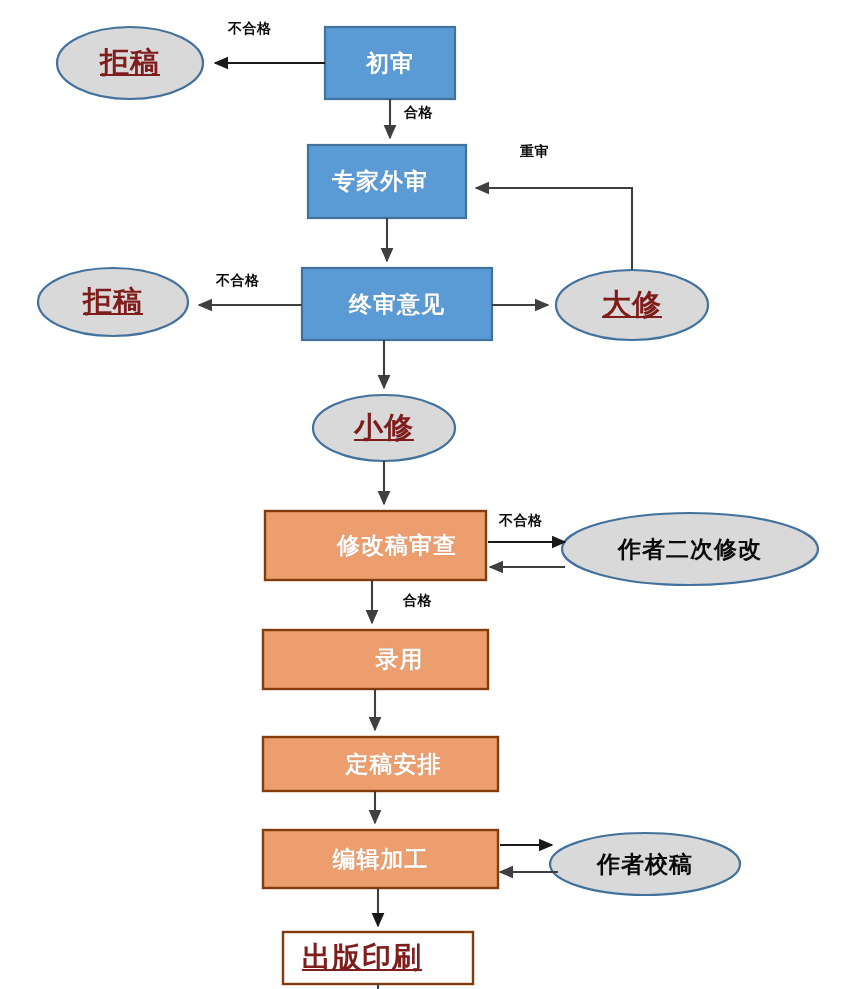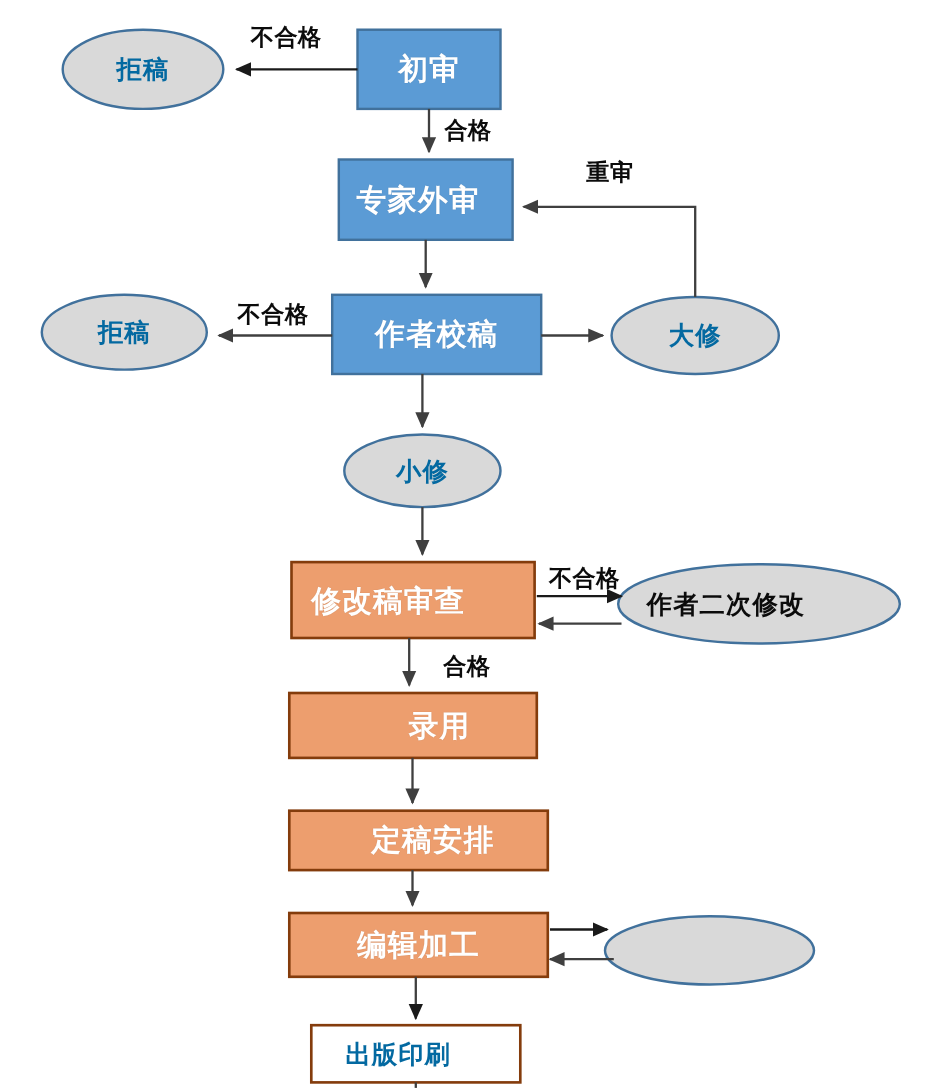--- a/index.html
+++ b/index.html
@@ -30,38 +30,39 @@
     align-items: center;
     justify-content: center;
     text-align: center;
     pointer-events: none;
     white-space: nowrap;
     letter-spacing: 1px;
   }
   .label-white {
     color: #ffffff;
     font-weight: 700;
-    font-size: 27px;
+    font-size: 23px;
     text-shadow: 0 0 1px rgba(0,0,0,0.18);
   }
   .label-black {
-    color: #0369a1;
+    color: #7f1d1d;
     font-weight: 700;
-    font-size: 23px;
+    font-size: 29px;
+    text-decoration: underline;
   }
   .label-black-sm {
     color: #0b0b0b;
     font-weight: 700;
     font-size: 23px;
   }
   .edge-label {
     position: absolute;
     color: #0b0b0b;
     font-weight: 700;
-    font-size: 21px;
+    font-size: 14px;
     white-space: nowrap;
     pointer-events: none;
     letter-spacing: 0.5px;
   }
 </style>
 </head>
 <body>
 
 <div id="canvas">
 
@@ -137,46 +138,47 @@
 
     <path d="M 378 984 L 378 989" stroke="#3F3F3F" stroke-width="2.1" fill="none"></path>
   </svg>
 
   <div class="node-label label-black" style="left:57px; top:27px; width:146px; height:72px;">拒稿</div>
 
   <div class="node-label label-white" style="left:325px; top:27px; width:130px; height:72px;">初审</div>
 
   <div class="node-label label-white" style="left:308px; top:145px; width:144px; height:73px;">专家外审</div>
 
-  <div class="node-label label-white" style="left:302px; top:268px; width:190px; height:72px;">作者校稿</div>
+  <div class="node-label label-white" style="left:302px; top:268px; width:190px; height:72px;">终审意见</div>
 
   <div class="node-label label-black" style="left:38px; top:268px; width:150px; height:68px;">拒稿</div>
 
   <div class="node-label label-black" style="left:556px; top:270px; width:152px; height:70px;">大修</div>
 
   <div class="node-label label-black" style="left:313px; top:395px; width:142px; height:66px;">小修</div>
 
-  <div class="node-label label-white" style="left:265px; top:511px; width:176px; height:69px;">修改稿审查</div>
+  <div class="node-label label-white" style="left:265px; top:511px; width:176px; height:69px;padding-left:44px;">修改稿审查</div>
 
-  <div class="node-label label-black-sm" style="left:532px; top:513px; width:256px; height:72px;">作者二次修改</div>
+  <div class="node-label label-black-sm" style="left:562px; top:513px; width:256px; height:72px;">作者二次修改</div>
 
   <div class="node-label label-white" style="left:263px; top:630px; width:225px; height:59px;padding-left:24px;">录用</div>
 
   <div class="node-label label-white" style="left:263px; top:737px; width:235px; height:54px;margin-left:13px;">定稿安排</div>
 
   <div class="node-label label-white" style="left:263px; top:830px; width:235px; height:58px;">编辑加工</div>
 
+  <div class="node-label label-black-sm" style="left:550px; top:833px; width:190px; height:62px;">作者校稿</div>
 
   <div class="node-label label-black" style="left:283px; top:932px; width:158px; height:52px;">出版印刷</div>
 
   <div class="edge-label" style="left:228px; top:20px;">不合格</div>
 
   <div class="edge-label" style="left:404px; top:104px;">合格</div>
 
-  <div class="edge-label" style="left:533px; top:143px;">重审</div>
+  <div class="edge-label" style="left:520px; top:143px;">重审</div>
 
   <div class="edge-label" style="left:216px; top:272px;">不合格</div>
 
   <div class="edge-label" style="left:499px; top:512px;">不合格</div>
 
   <div class="edge-label" style="left:403px; top:592px;">合格</div>
 
 </div>
 
 </body></html>

